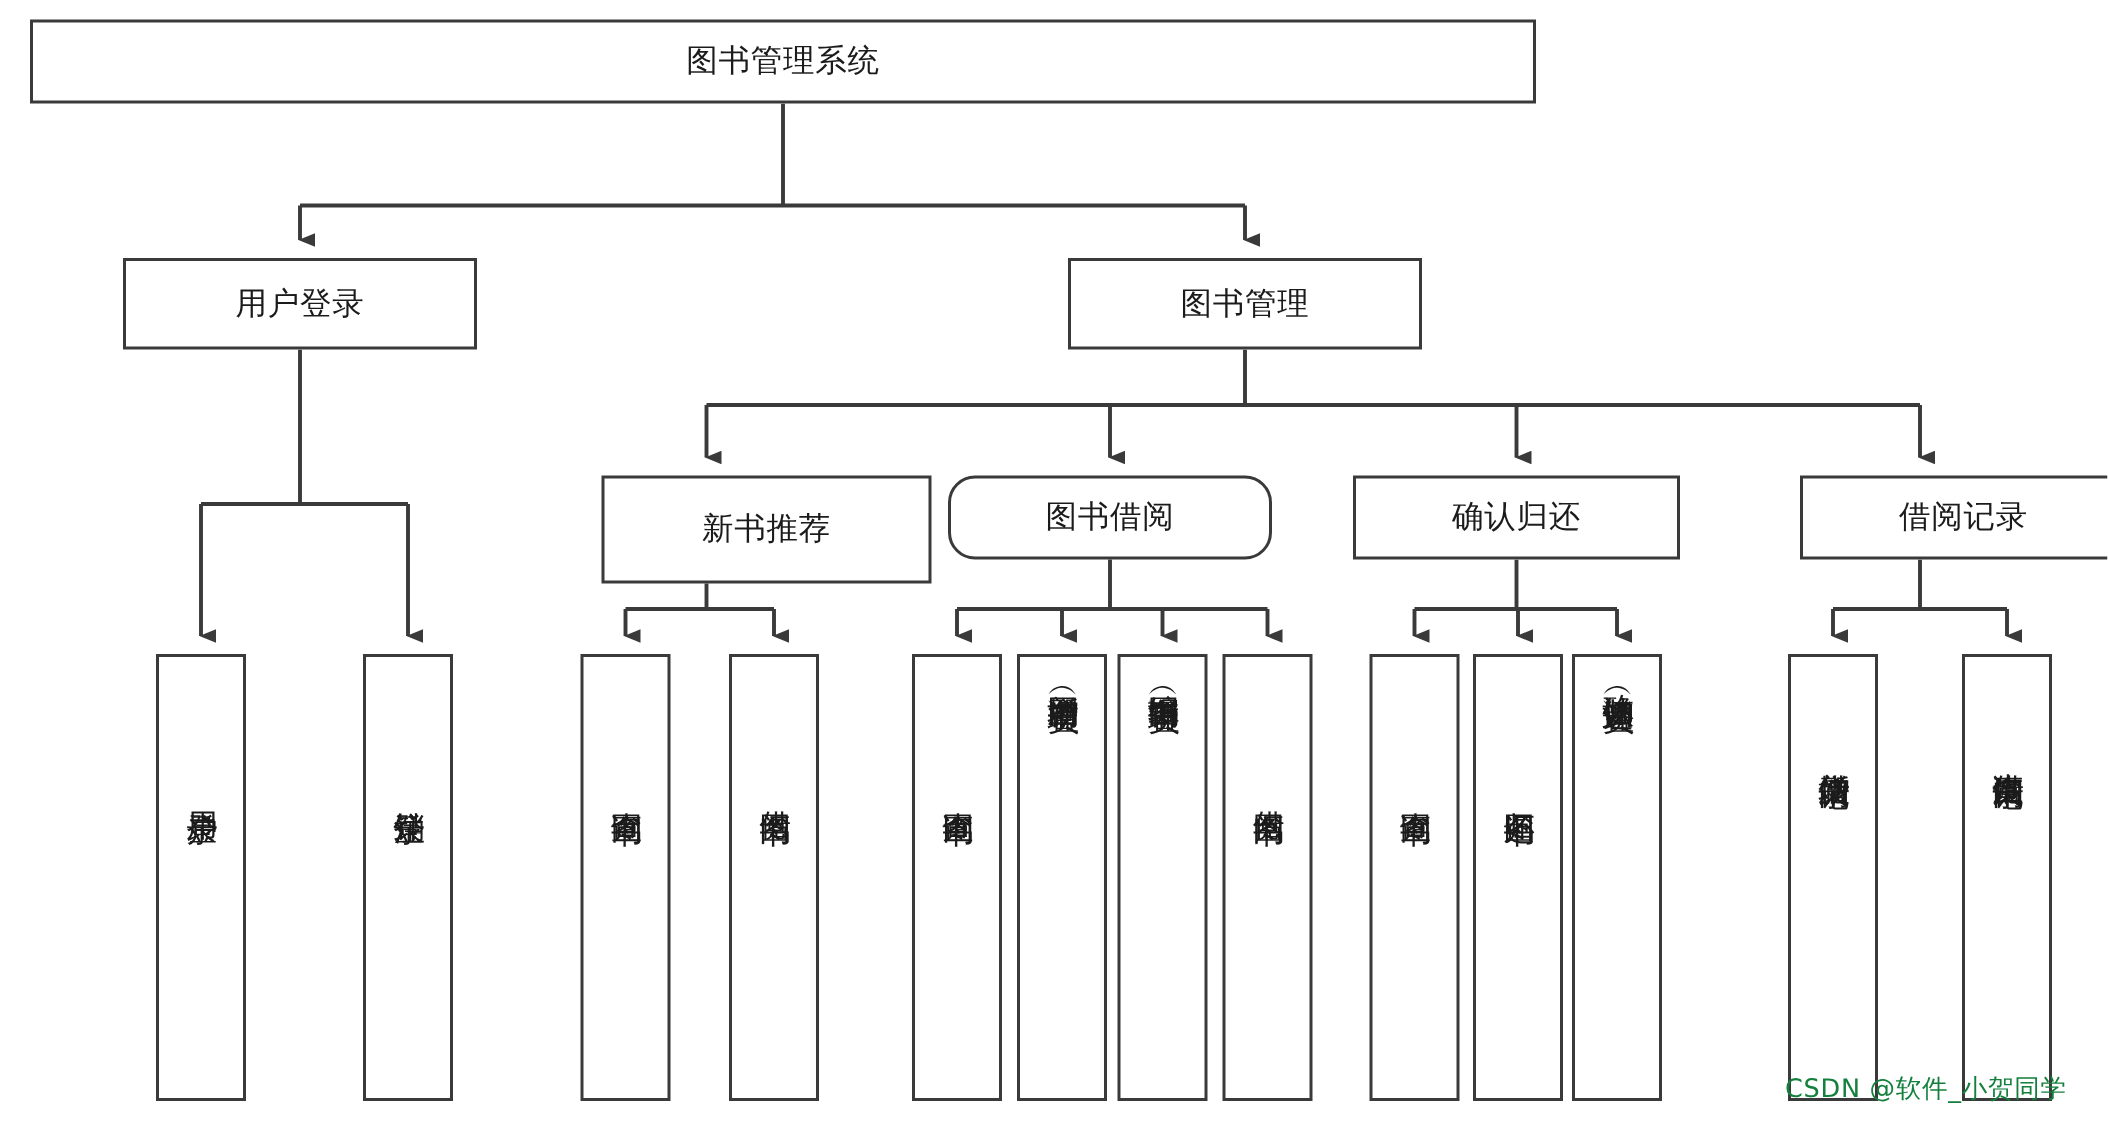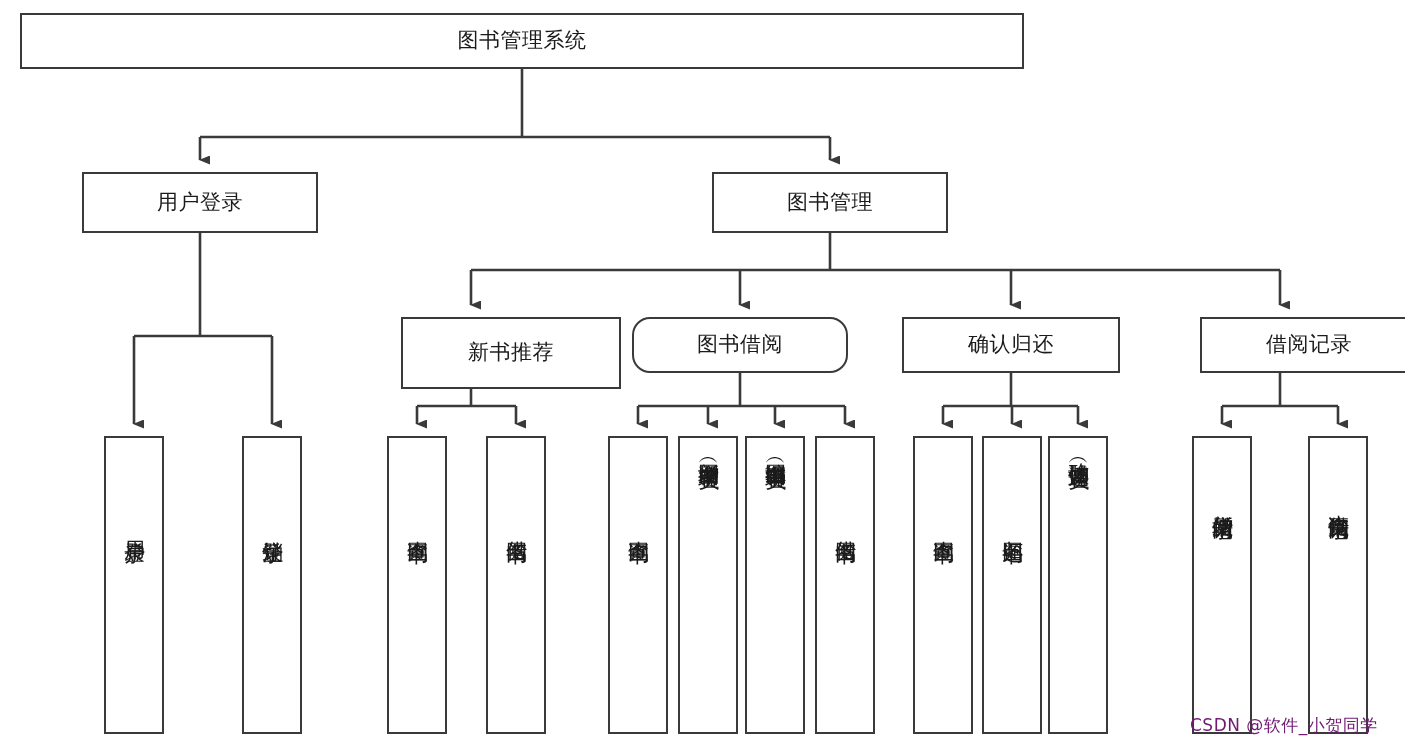--- a/index.html
+++ b/index.html
@@ -53,21 +53,21 @@
     font-size: 21px;
     line-height: 1.22;
     letter-spacing: 1px;
     white-space: nowrap;
   }
   .node-v.pad-mid { padding-top: 60px; }
   .node-v.pad-low { padding-top: 86px; }
   .watermark {
     position: absolute;
     font-size: 17px;
-    color: #701a75;
+    color: #15803d;
     white-space: nowrap;
     letter-spacing: 0.5px;
   }
 </style>
 </head>
 <body>
 
 <div id="diagram-root">
 
   <svg class="connectors" viewBox="0 0 1405 747" xmlns="http://www.w3.org/2000/svg">

